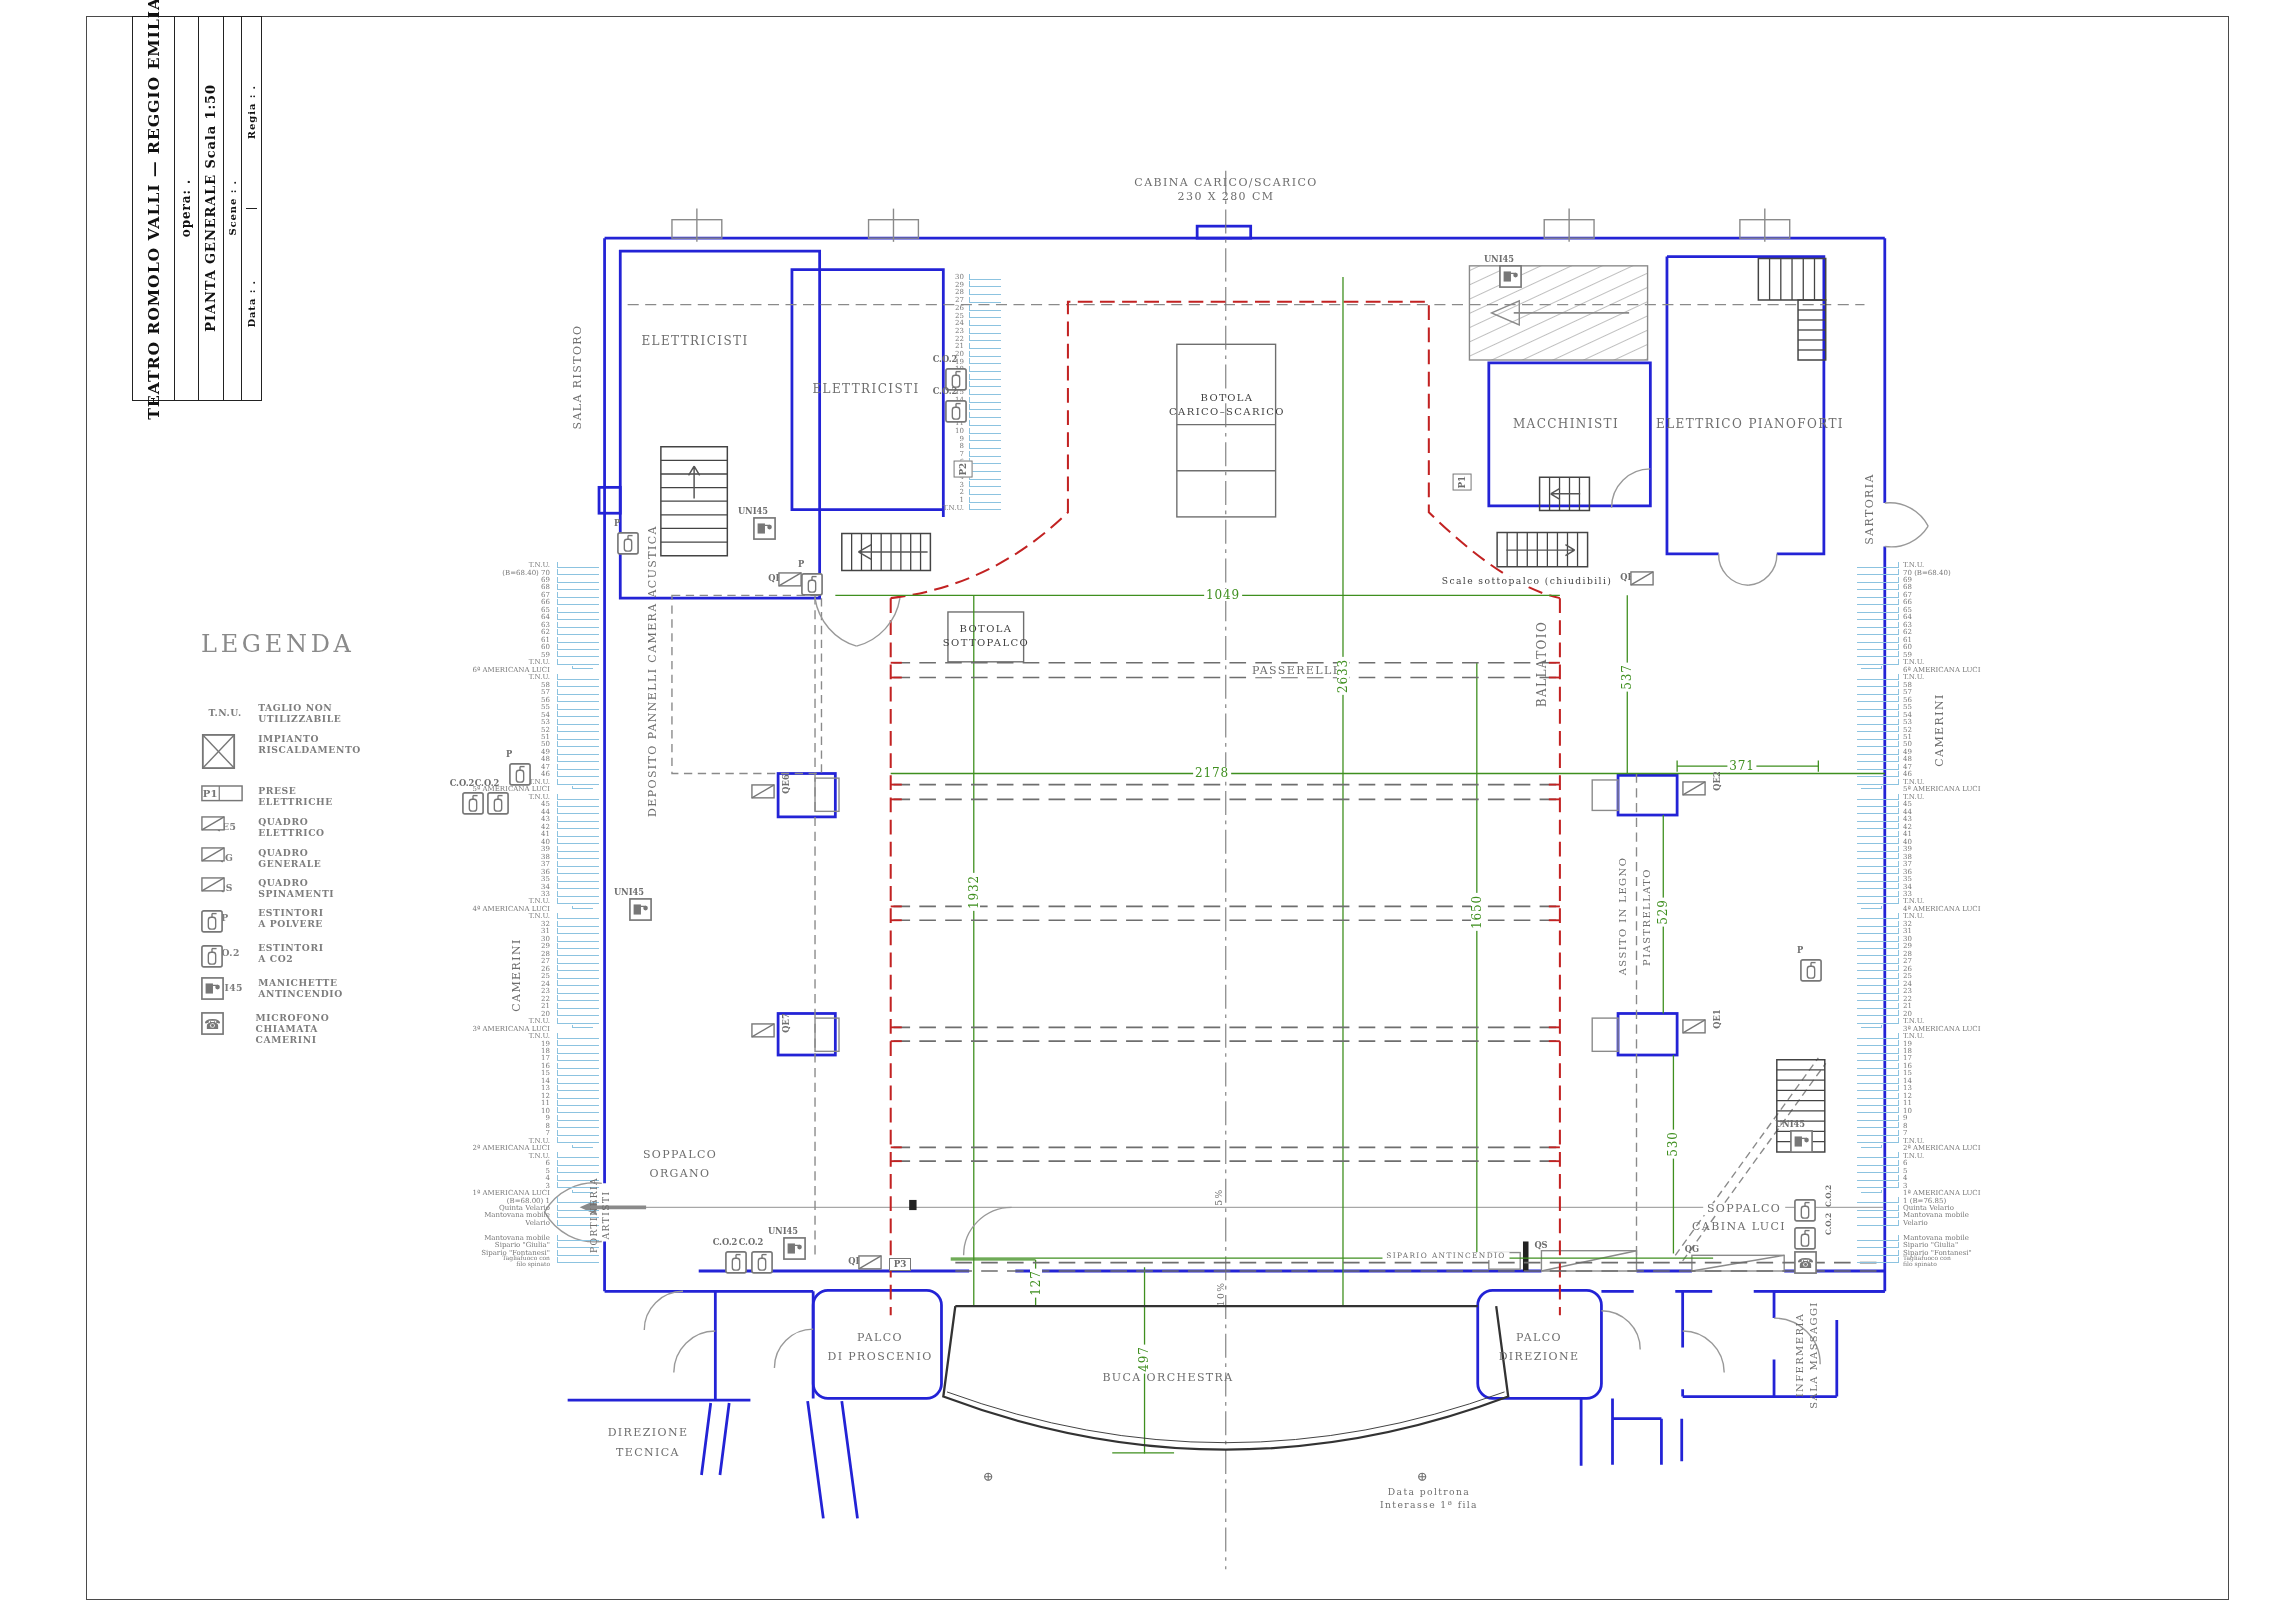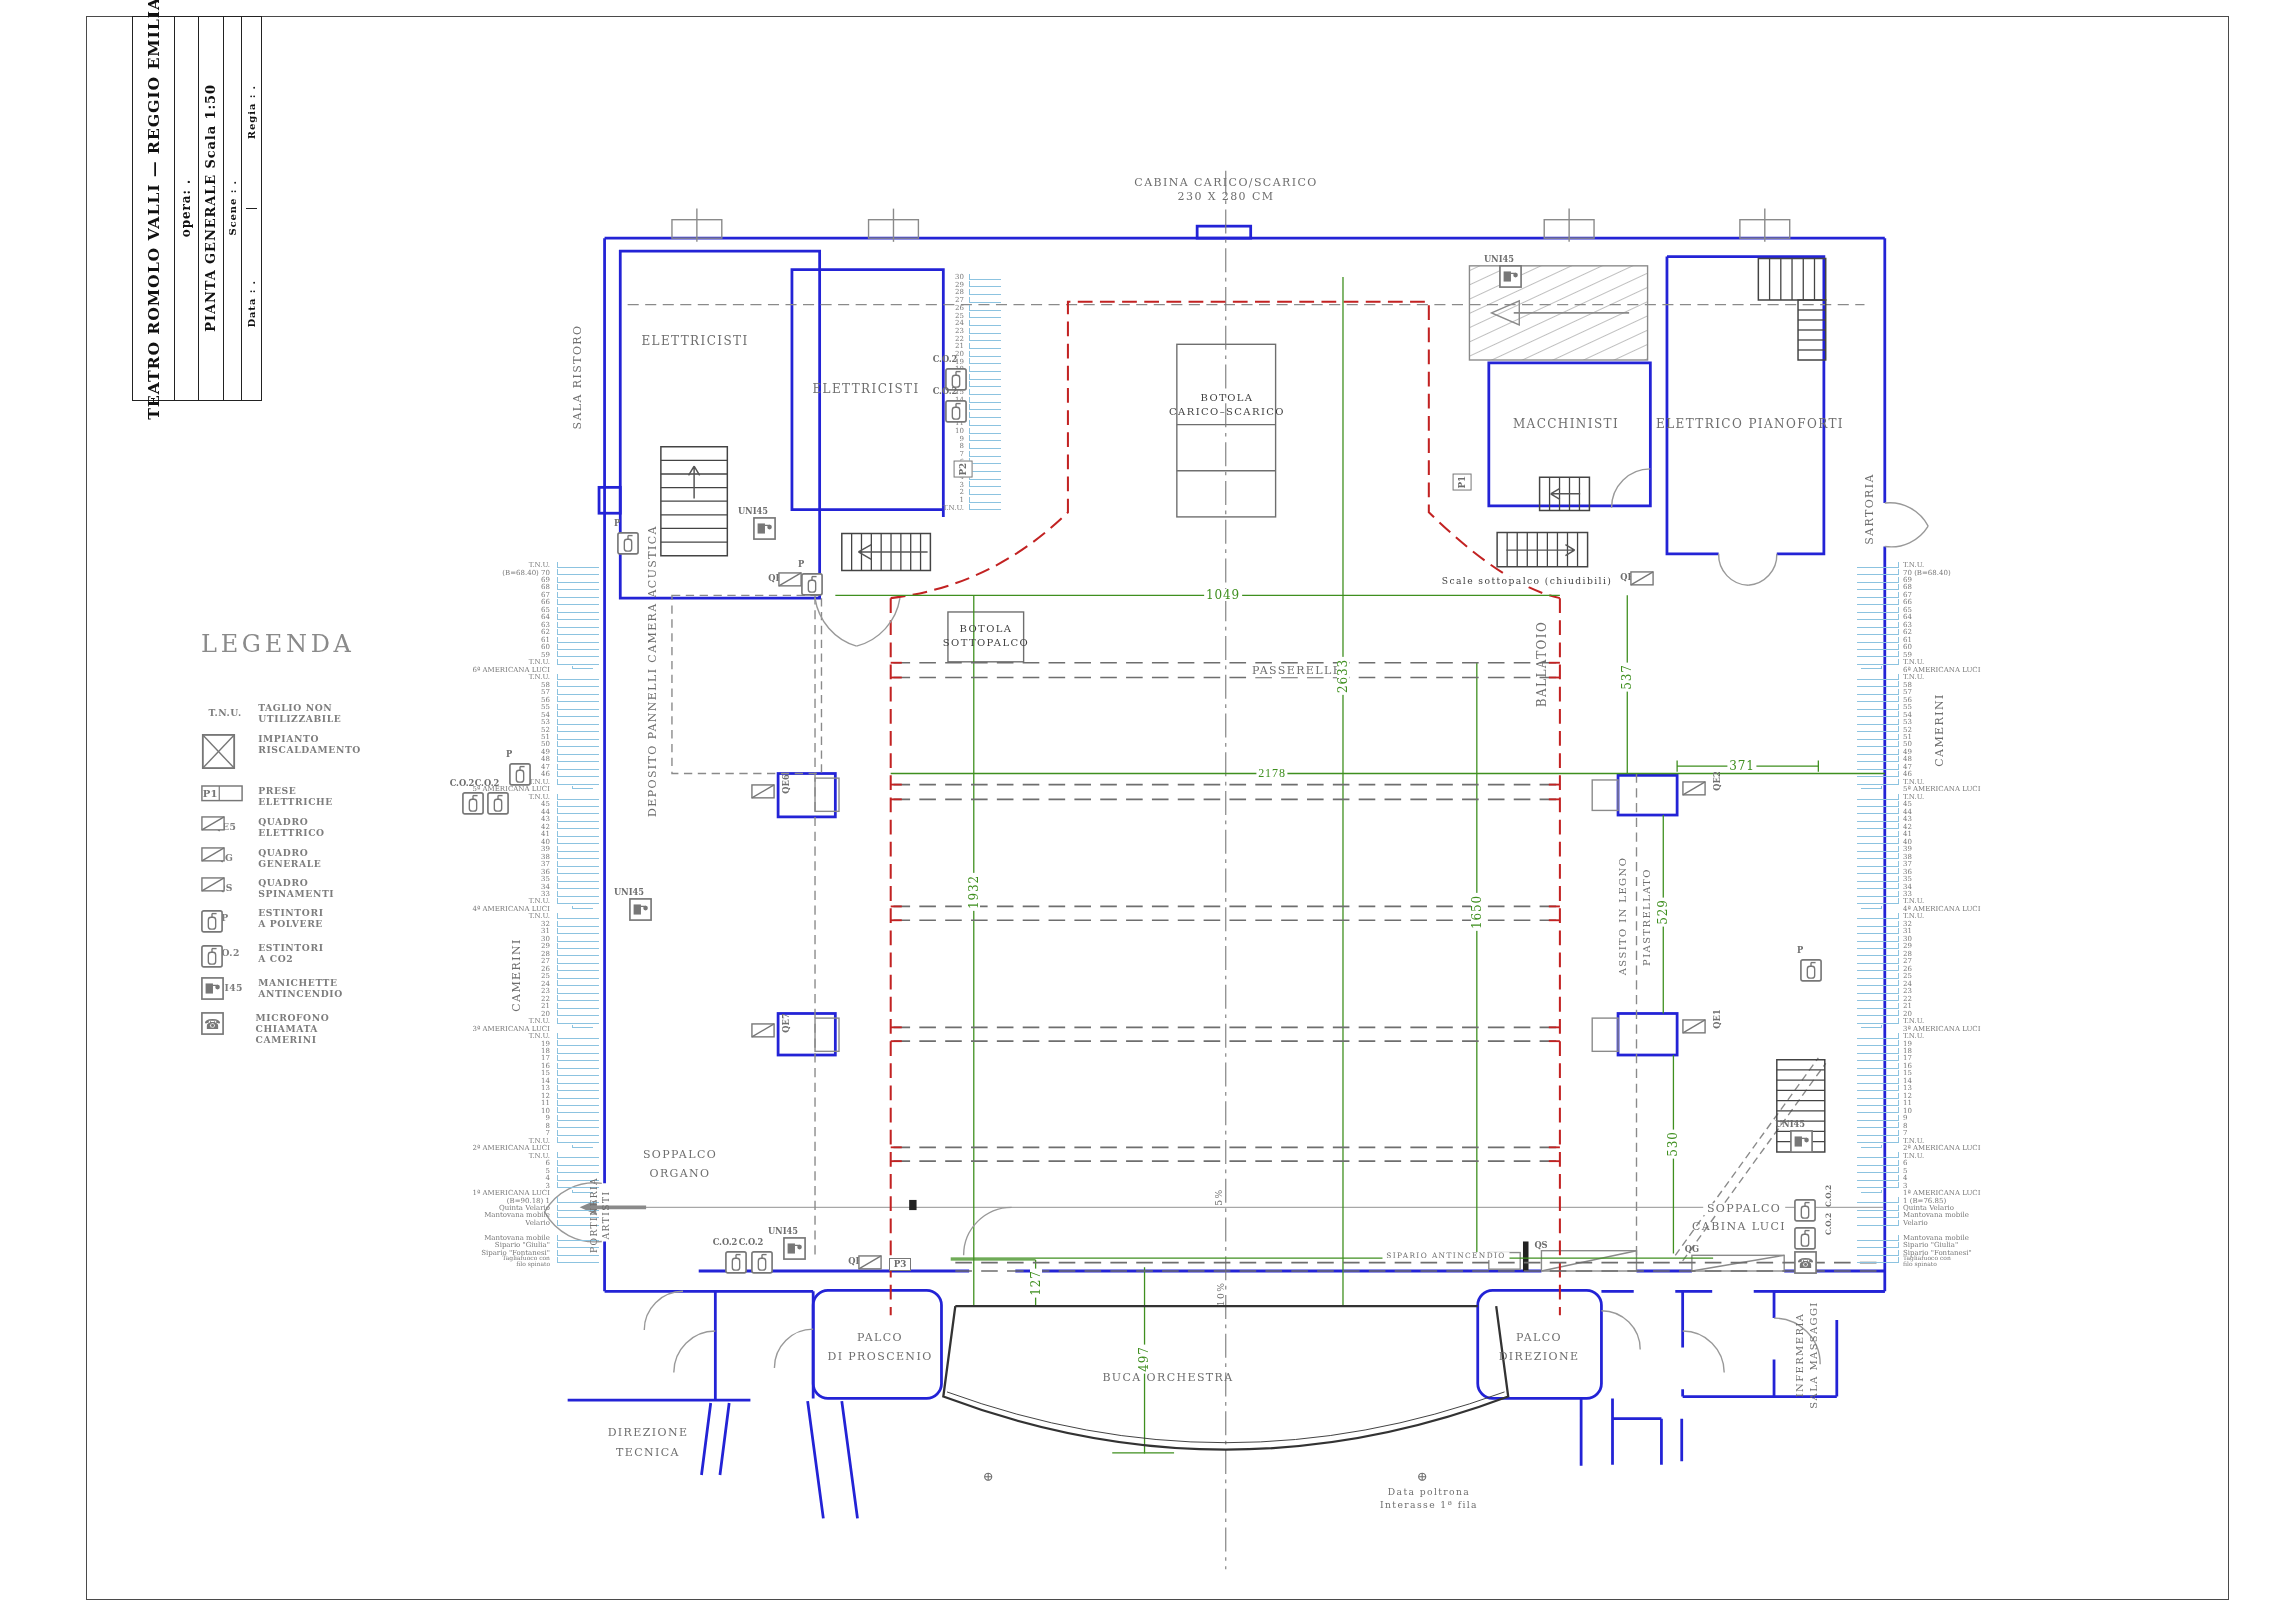--- a/index.html
+++ b/index.html
@@ -439,21 +439,21 @@
       <div class="plab bg" style="left: 1744px; top: 1209px; font-size: 11px;">SOPPALCO</div>
       <div class="plab" style="left: 1739px; top: 1227px; font-size: 11px;">CABINA LUCI</div>
       <div class="plab bg" style="left: 1446px; top: 1256px; font-size: 7.4px;">SIPARIO ANTINCENDIO</div>
       <div class="plab v" style="left: 1219px; top: 1197px; font-size: 9.2px;">5%</div>
       <div class="plab v" style="left: 1221px; top: 1294px; font-size: 9.2px;">10%</div>
       <div class="plab" style="left: 989px; top: 1477px; font-size: 13px;">⊕</div>
       <div class="plab" style="left: 1423px; top: 1477px; font-size: 13px;">⊕</div>
       <div class="plab" style="left: 1429px; top: 1492px; font-size: 9.2px;">Data poltrona</div>
       <div class="plab" style="left: 1429px; top: 1505px; font-size: 9.2px;">Interasse 1ª fila</div>
       <div class="dim" style="left: 1223px; top: 595px;">1049</div>
-      <div class="dim" style="left: 1272px; top: 773px; font-family: Liberation Serif, serif;">2178</div>
+      <div class="dim" style="left: 1212px; top: 773px;">2178</div>
       <div class="dim" style="left: 1742px; top: 766px;">371</div>
       <div class="dim v" style="left: 1343px; top: 676px;">2633</div>
       <div class="dim v" style="left: 1627px; top: 677px;">537</div>
       <div class="dim v" style="left: 974px; top: 892px;">1932</div>
       <div class="dim v" style="left: 1477px; top: 912px;">1650</div>
       <div class="dim v" style="left: 1663px; top: 912px;">529</div>
       <div class="dim v" style="left: 1673px; top: 1144px;">530</div>
       <div class="dim v" style="left: 1036px; top: 1283px;">127</div>
       <div class="dim v" style="left: 1144px; top: 1359px;">497</div>
       <div class="ic-wrap" style="left: 778px; top: 572px;">
@@ -844,21 +844,21 @@
       <div class="strip-row" style="top: 1160px; left: 397px; width: 153px; text-align: right;">6</div>
       <div class="tick" style="top: 1164px; left: 557px; width: 41px; border-left: 1.4px solid rgb(140, 195, 224); height: 4.6px; background: transparent; border-bottom: 1.4px solid rgb(140, 195, 224); margin-top: -3.7px;"></div>
       <div class="strip-row" style="top: 1168px; left: 397px; width: 153px; text-align: right;">5</div>
       <div class="tick" style="top: 1171px; left: 557px; width: 41px; border-left: 1.4px solid rgb(140, 195, 224); height: 4.6px; background: transparent; border-bottom: 1.4px solid rgb(140, 195, 224); margin-top: -3.7px;"></div>
       <div class="strip-row" style="top: 1175px; left: 397px; width: 153px; text-align: right;">4</div>
       <div class="tick" style="top: 1179px; left: 557px; width: 41px; border-left: 1.4px solid rgb(140, 195, 224); height: 4.6px; background: transparent; border-bottom: 1.4px solid rgb(140, 195, 224); margin-top: -3.7px;"></div>
       <div class="strip-row" style="top: 1183px; left: 397px; width: 153px; text-align: right;">3</div>
       <div class="tick" style="top: 1186px; left: 557px; width: 41px; border-left: 1.4px solid rgb(140, 195, 224); height: 4.6px; background: transparent; border-bottom: 1.4px solid rgb(140, 195, 224); margin-top: -3.7px;"></div>
       <div class="strip-sep" style="top: 1190px; left: 397px; width: 153px; text-align: right;">1ª AMERICANA LUCI</div>
       <div class="tick" style="top: 1194px; left: 572px; width: 20px; border-left: 1.4px solid rgb(140, 195, 224); height: 1.4px; background: transparent; border-bottom: 1.4px solid rgb(140, 195, 224); margin-top: -3.7px;"></div>
-      <div class="strip-row" style="top: 1198px; left: 397px; width: 153px; text-align: right;">(B=90.18)  1</div>
+      <div class="strip-row" style="top: 1198px; left: 397px; width: 153px; text-align: right;">(B=68.00)  1</div>
       <div class="tick" style="top: 1201px; left: 557px; width: 41px; border-left: 1.4px solid rgb(140, 195, 224); height: 4.6px; background: transparent; border-bottom: 1.4px solid rgb(140, 195, 224); margin-top: -3.7px;"></div>
       <div class="strip-row" style="top: 1205px; left: 397px; width: 153px; text-align: right;">Quinta Velario</div>
       <div class="tick" style="top: 1209px; left: 557px; width: 41px; border-left: 1.4px solid rgb(140, 195, 224); height: 4.6px; background: transparent; border-bottom: 1.4px solid rgb(140, 195, 224); margin-top: -3.7px;"></div>
       <div class="strip-row" style="top: 1212px; left: 397px; width: 153px; text-align: right;">Mantovana mobile</div>
       <div class="tick" style="top: 1216px; left: 557px; width: 41px; border-left: 1.4px solid rgb(140, 195, 224); height: 4.6px; background: transparent; border-bottom: 1.4px solid rgb(140, 195, 224); margin-top: -3.7px;"></div>
       <div class="strip-row" style="top: 1220px; left: 397px; width: 153px; text-align: right;">Velario</div>
       <div class="tick" style="top: 1224px; left: 557px; width: 41px; border-left: 1.4px solid rgb(140, 195, 224); height: 4.6px; background: transparent; border-bottom: 1.4px solid rgb(140, 195, 224); margin-top: -3.7px;"></div>
       <div class="strip-row" style="top: 1235px; left: 397px; width: 153px; text-align: right;">Mantovana mobile</div>
       <div class="tick" style="top: 1239px; left: 557px; width: 41px; border-left: 1.4px solid rgb(140, 195, 224); height: 4.6px; background: transparent; border-bottom: 1.4px solid rgb(140, 195, 224); margin-top: -3.7px;"></div>
       <div class="strip-row" style="top: 1242px; left: 397px; width: 153px; text-align: right;">Sipario "Giulia"</div>

